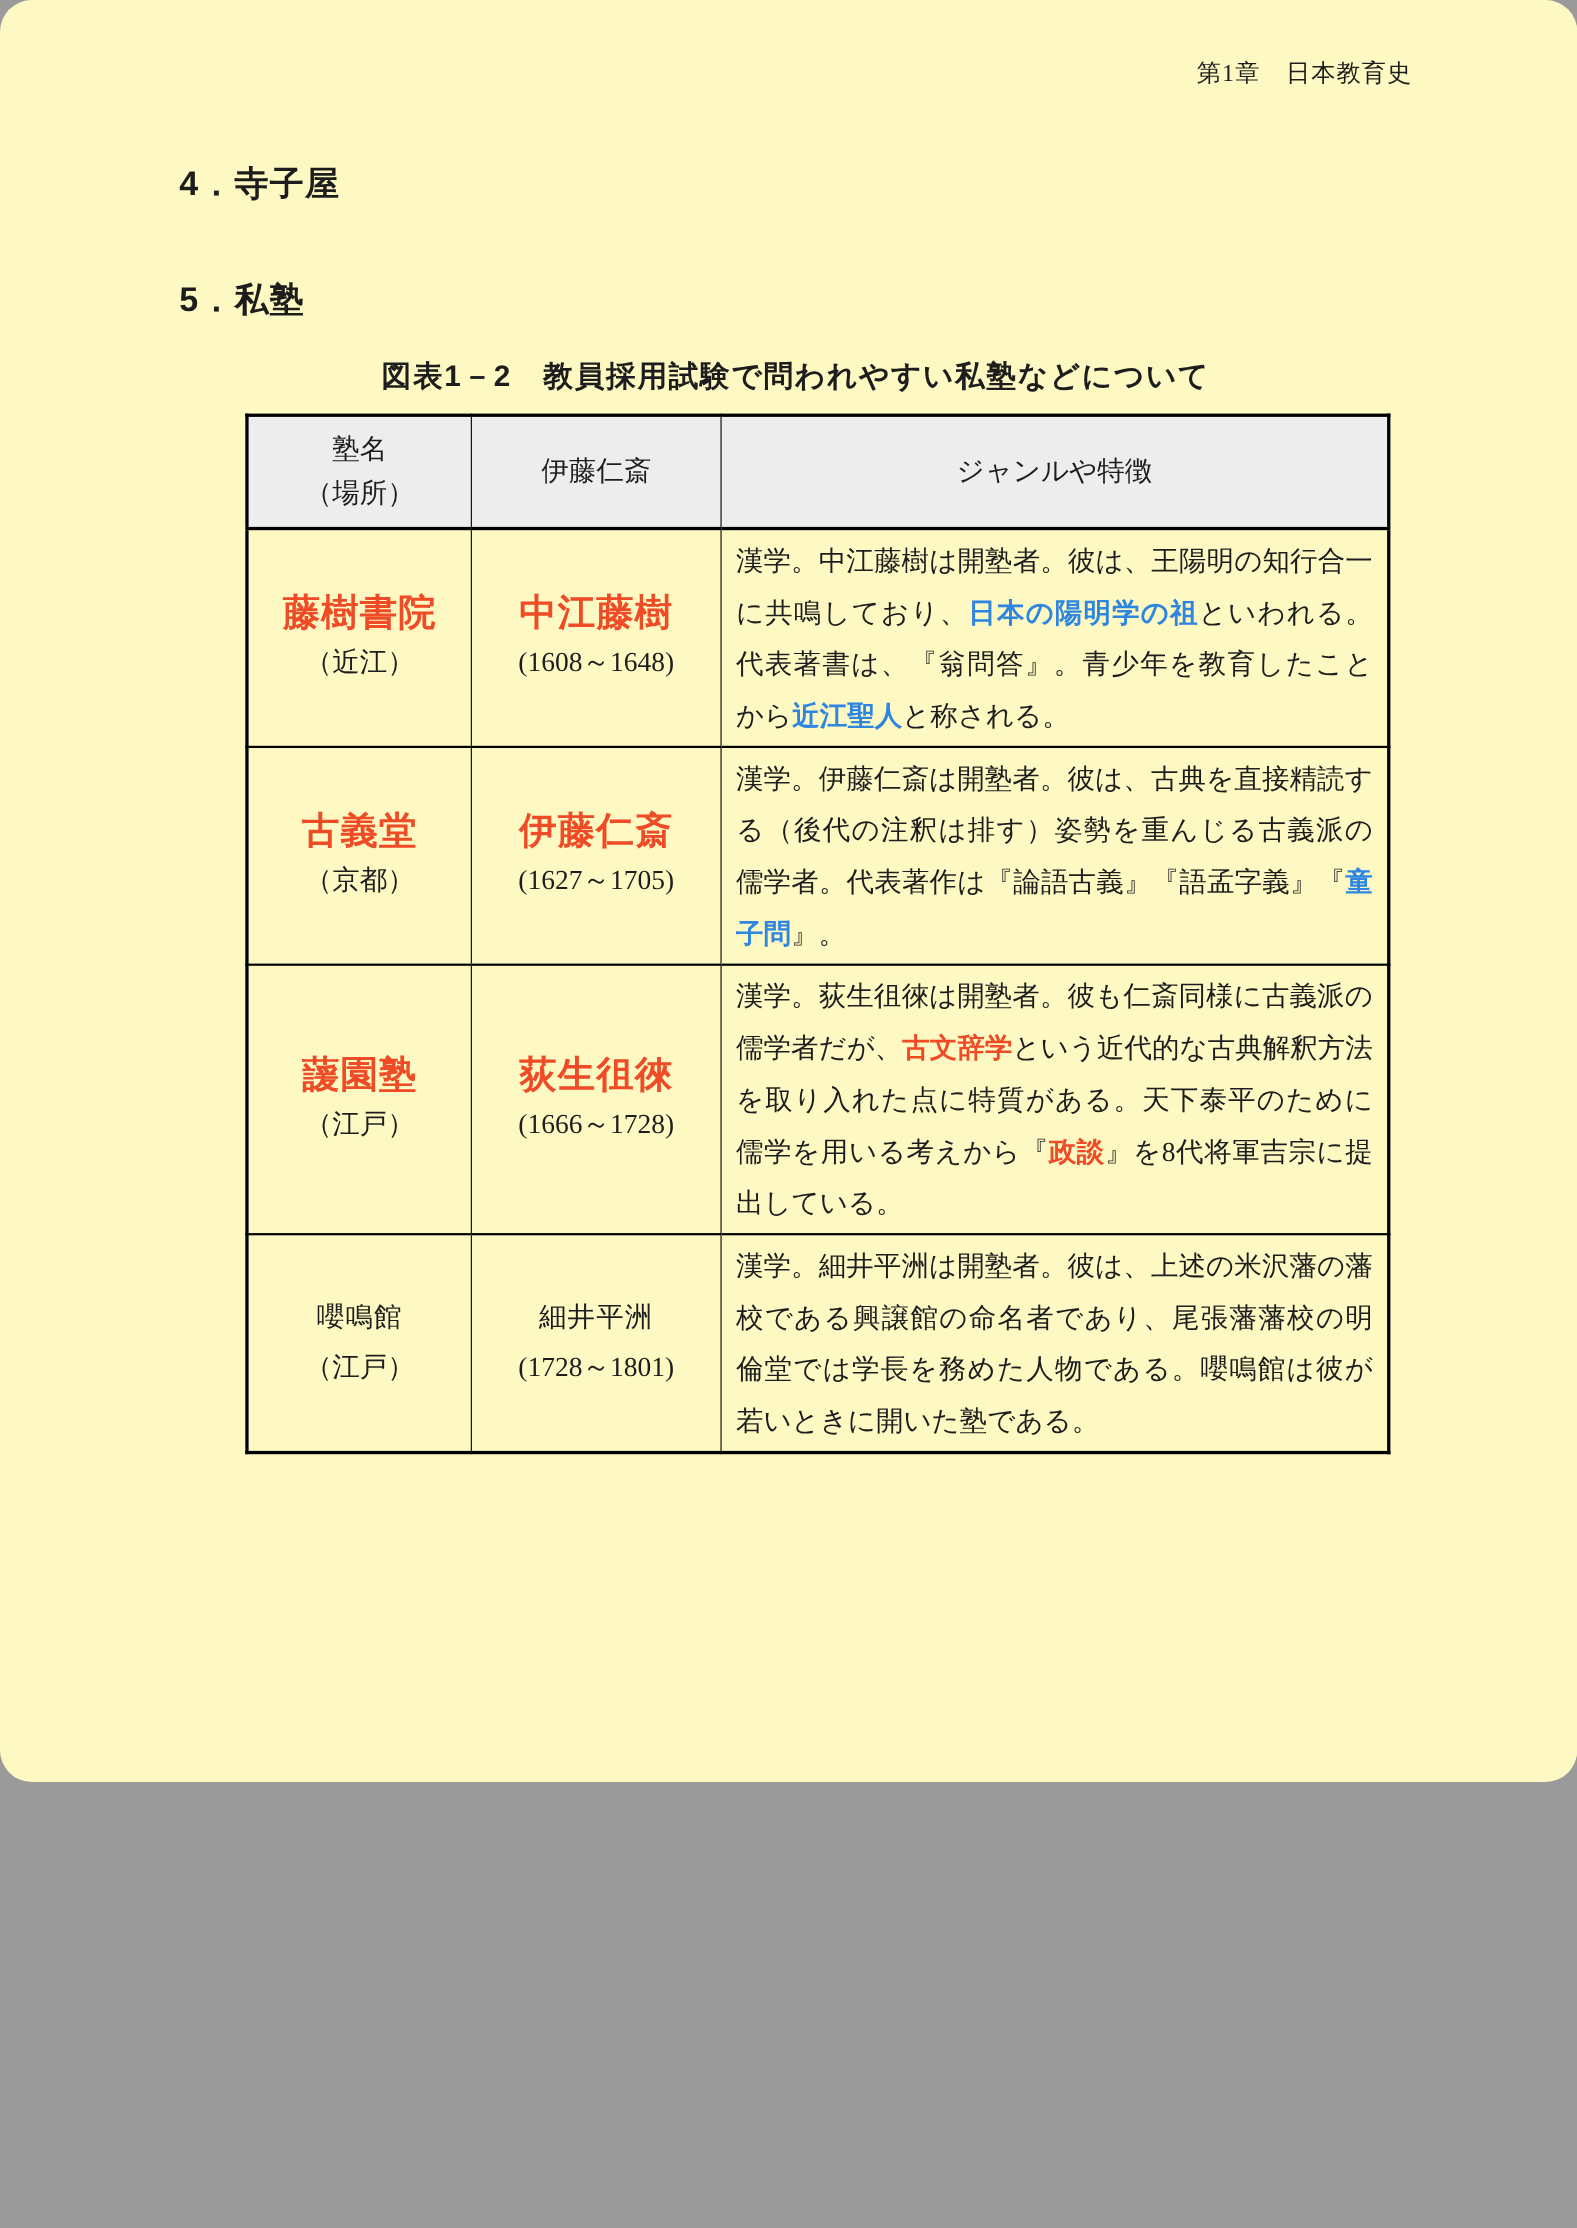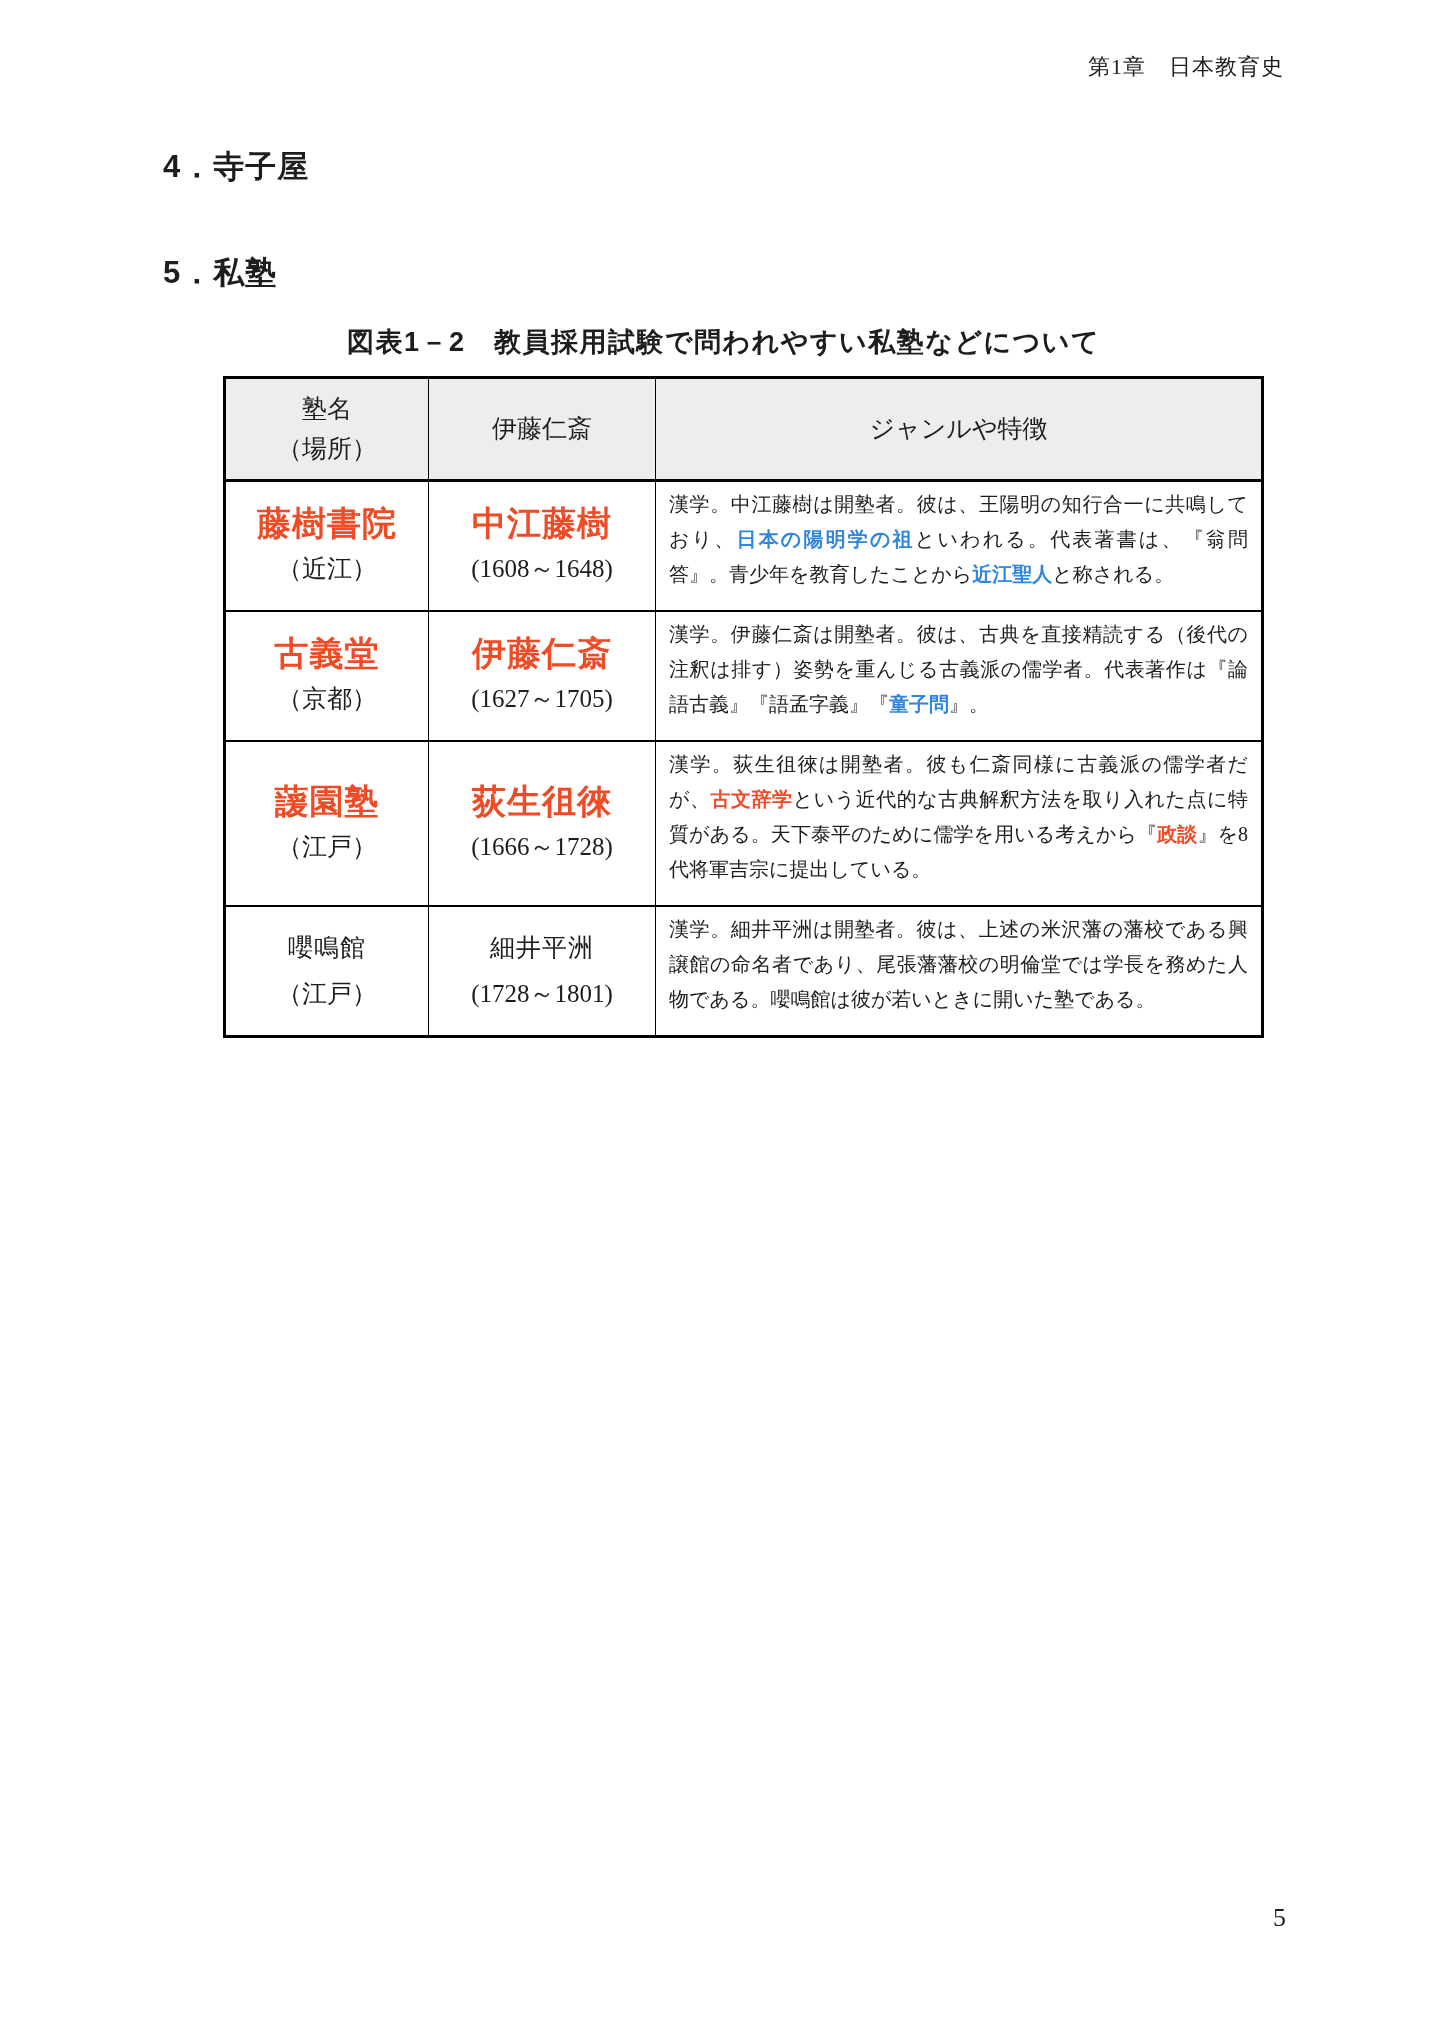--- a/index.html
+++ b/index.html
@@ -1,23 +1,24 @@
 <!DOCTYPE html>
 <html lang="ja"><head>
 <meta charset="utf-8">
 <style>
   html,body{margin:0;padding:0;background:#9a9a9a;}
   .page{
     position:relative;
-    width:1434px;height:2025px;
+    width:1434px;height:1620px;
     margin:0 auto;
-    background:#ffffff;
+    background:#fef9c3;
     color:var(--text,#1d1d1d);
     font-family:"Liberation Serif","DejaVu Serif",serif;
     overflow:hidden;
+    border-radius:29px;
   }
   .content{
     margin:0 150px 0 163px;   
     padding-top:52px;
   }
   .running-header{
     text-align:right;
     font-size:22px;
     line-height:30px;
     letter-spacing:1px;
@@ -88,23 +89,23 @@
     font-family:"Liberation Sans","DejaVu Sans",sans-serif;
     font-weight:700;
     font-size:34px;
   }
   .cell-sub{
     font-size:25px;
     line-height:42px;
     margin-top:4px;
   }
   .cell-desc{
-    font-size:20px;
-    line-height:35px;
-    padding:5px 13px 18px 13px;
+    font-size:25px;
+    line-height:47px;
+    padding:5px 13px 3px 13px;
     text-align:justify;
   }
   .seg-b{
     color:var(--blue,#2e86e0);
     font-family:"Liberation Sans","DejaVu Sans",sans-serif;
     font-weight:700;
   }
   .seg-r{
     color:var(--red,#ee4b26);
     font-family:"Liberation Sans","DejaVu Sans",sans-serif;

